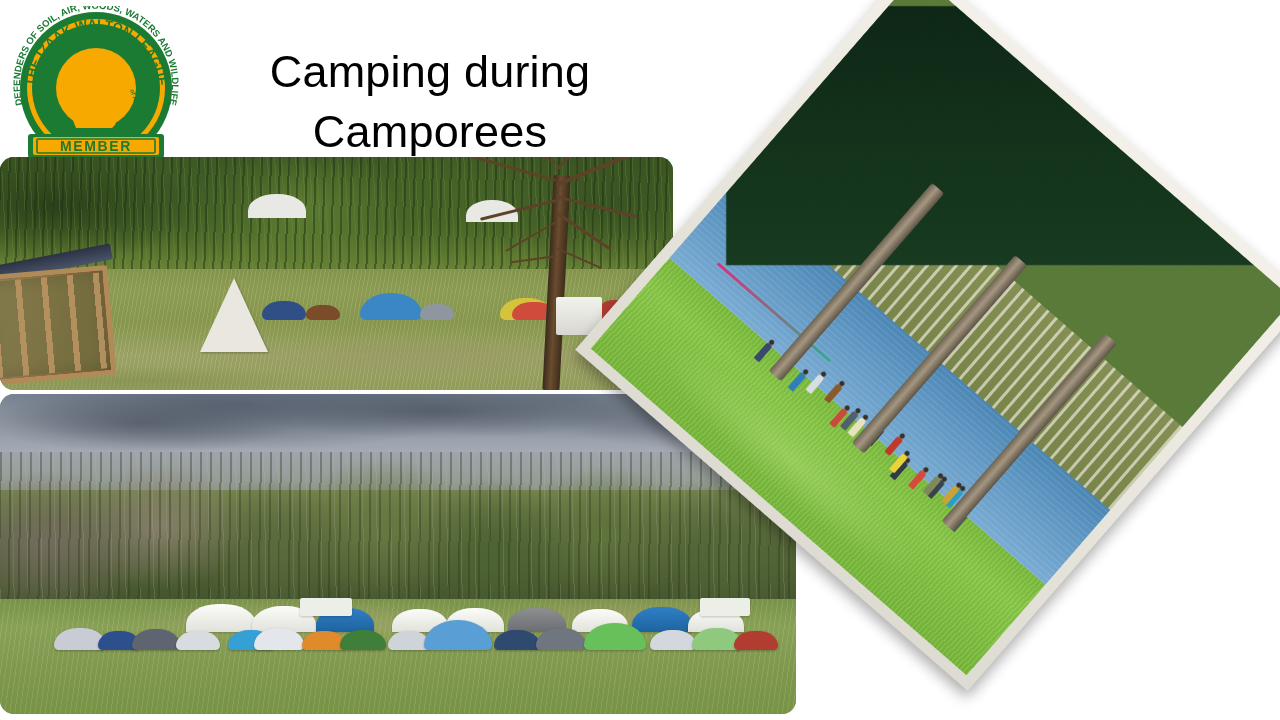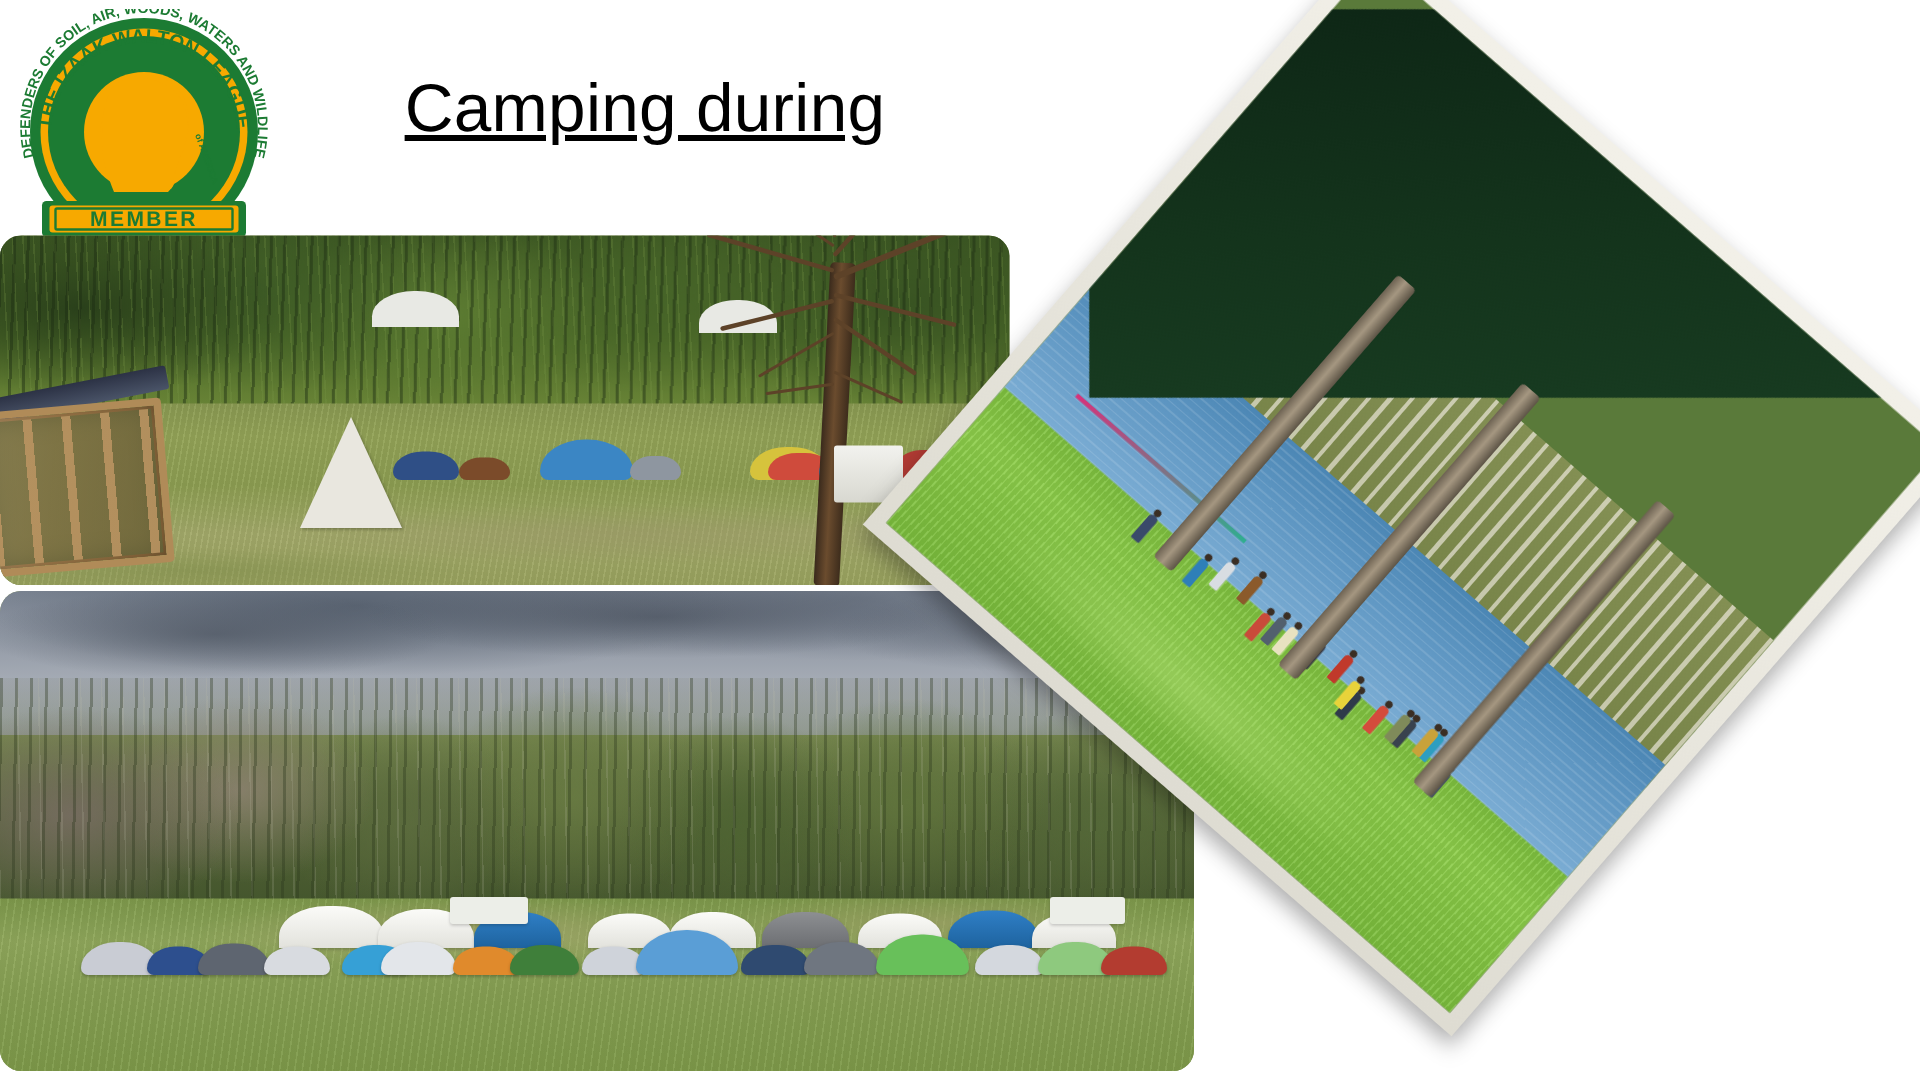--- a/index.html
+++ b/index.html
@@ -29,21 +29,21 @@
     position: absolute;
     left: 195px; top: 42px;
     width: 470px;
     text-align: center;
     font-size: 45px;
     line-height: 1.33;
     color: #000000;
     font-weight: 400;
     letter-spacing: 0.2px;
   }
-  #title .tline { display: block; white-space: nowrap; text-decoration: underline; }
+  #title .tline { display: block; white-space: nowrap; }
 
   
   .photo {
     position: absolute;
     overflow: hidden;
     border-radius: 14px;
   }
 
   
   #photo-top {
@@ -321,20 +321,21 @@
 
       <rect x="22" y="128" width="136" height="24" rx="3" fill="#1c7b33"></rect>
       <rect x="27" y="131" width="126" height="18" rx="2" fill="#f7a900"></rect>
       <rect x="31" y="133" width="118" height="14" rx="1" fill="#f7a900" stroke="#1c7b33" stroke-width="1.6"></rect>
       <text x="90" y="144.5" text-anchor="middle" font-family="Liberation Sans, sans-serif" font-size="14" font-weight="bold" letter-spacing="1.6" fill="#1c7b33">MEMBER</text>
     </svg>
   </div>
 
   <div id="title">
     <span class="tline">Camping during</span>
+    <span class="tline">Camporees</span>
   </div>
 
   <div class="photo" id="photo-top">
     <div class="woods"></div>
     <div class="field"></div>
 
     <div class="camp" id="top-camp">
         <div class="canopy" style="left:248px; bottom:102px; width:58px; height:24px;"></div>
         <div class="canopy" style="left:466px; bottom:98px; width:52px; height:22px;"></div>
         <div class="tent" style="left:262px; width:44px; height:19px; background:#2f4f86;"></div>

